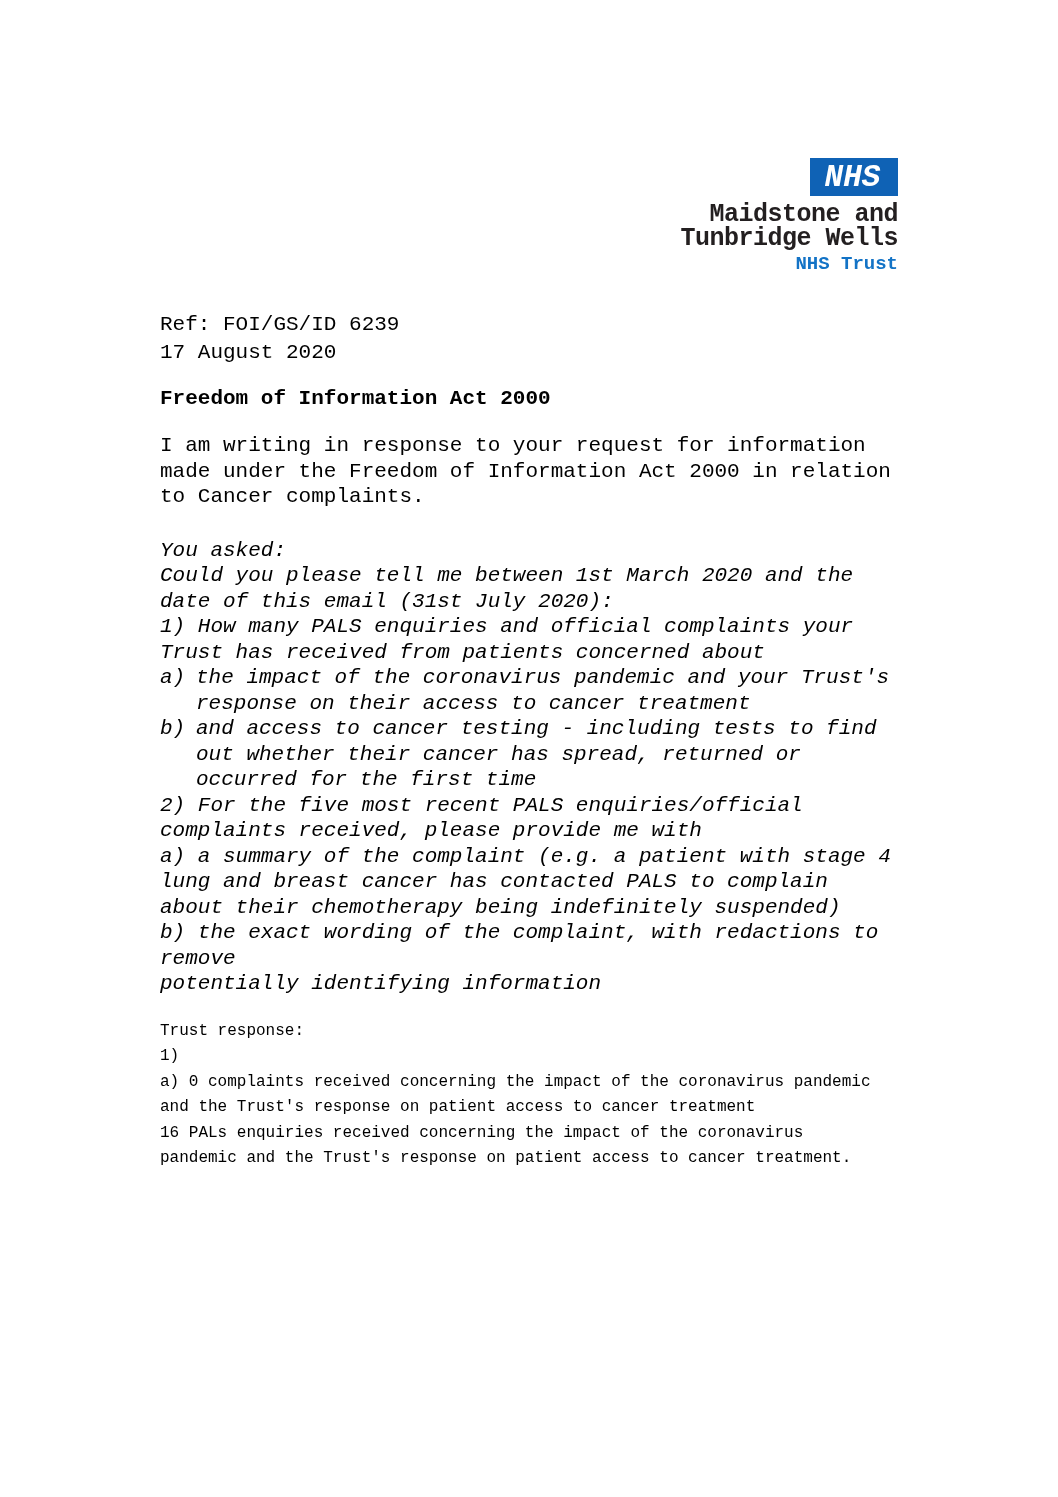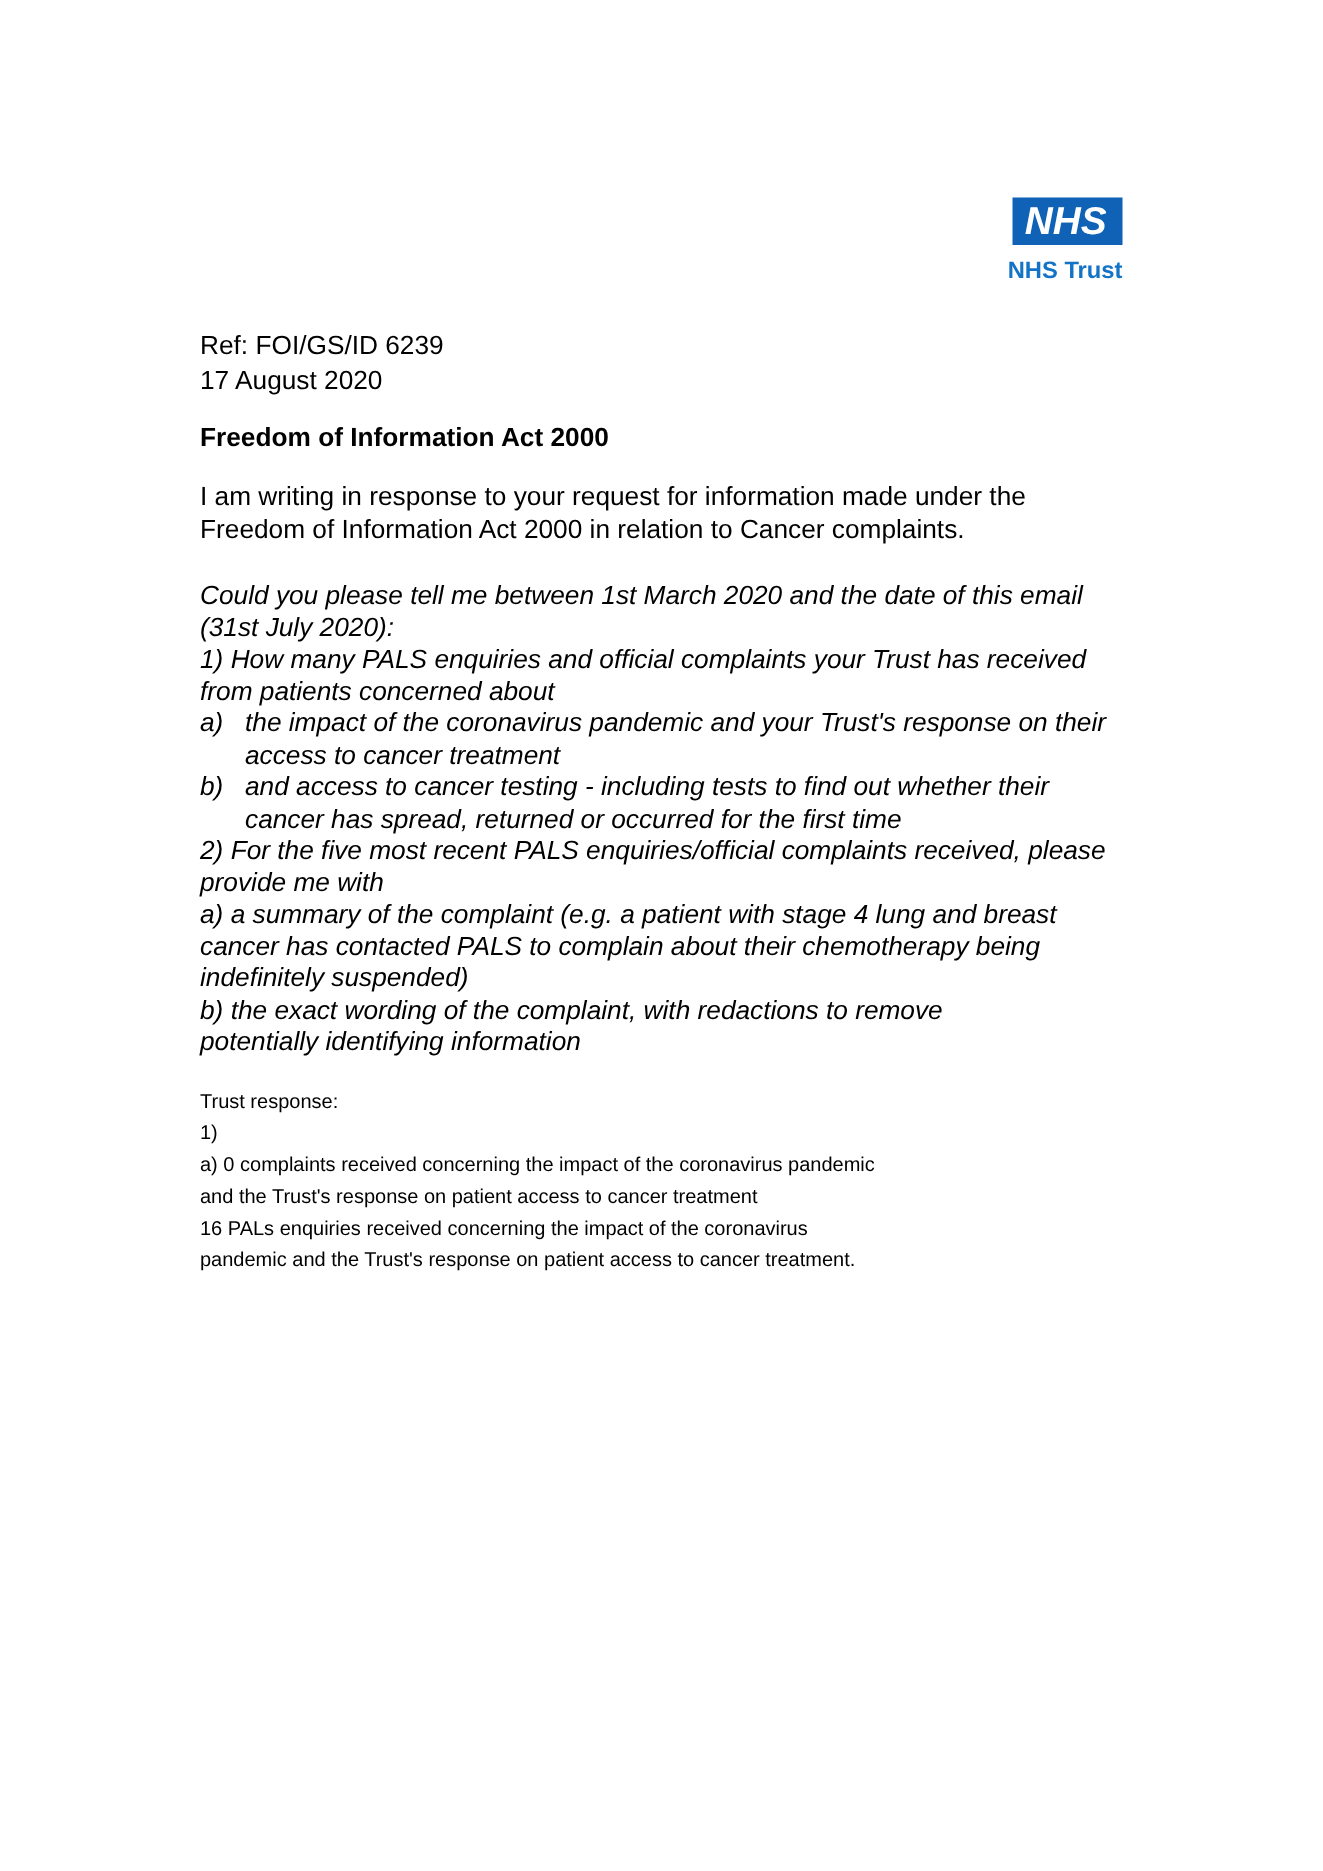--- a/index.html
+++ b/index.html
@@ -1,21 +1,21 @@
 <!DOCTYPE html>
 <html><head>
 <meta charset="utf-8">
 <style>
   html, body { margin: 0; padding: 0; background: #ffffff; }
   .page {
     position: relative;
     width: 1058px;
     height: 1497px;
     background: #ffffff;
-    font-family: Liberation Sans, sans-serif;
+    font-family: Liberation Mono, monospace;
     color: #000000;
     overflow: hidden;
     box-sizing: border-box;
   }
   .content {
     padding: 158px 160px 0 160px;
     box-sizing: border-box;
   }
 
   
@@ -107,33 +107,38 @@
 </head>
 <body>
 
 <div class="page">
   <div class="content">
 
     <div class="logo">
       <div class="nhs-box" style="background: rgb(15, 98, 181);">
         <span>NHS</span>
       </div>
+      <div class="org-name" style="color: rgb(35, 31, 32);">
+        <div>Maidstone and</div>
+        <div>Tunbridge Wells</div>
+      </div>
       <div class="descriptor" style="color: rgb(19, 115, 198);">NHS Trust</div>
     </div>
 
     <div class="ref">Ref: FOI/GS/ID 6239</div>
 
 
     <div class="date">17 August 2020</div>
 
     <div class="subject">Freedom of Information Act 2000</div>
 
     <p class="intro">I am writing in response to your request for information made under the Freedom of Information Act 2000 in relation to Cancer complaints.</p>
 
     <div class="request">
+      <div>You asked:</div>
       <div>Could you please tell me between 1st March 2020 and the date of this email (31st July 2020):</div>
       <div>1) How many PALS enquiries and official complaints your Trust has received from patients concerned about</div>
       <div class="req-item">
         <span class="marker">a)</span>
         <span class="item-text">the impact of the coronavirus pandemic and your Trust's response on their access to cancer treatment</span>
       </div>
       <div class="req-item">
         <span class="marker">b)</span>
         <span class="item-text">and access to cancer testing - including tests to find out whether their cancer has spread, returned or occurred for the first time</span>
       </div>

